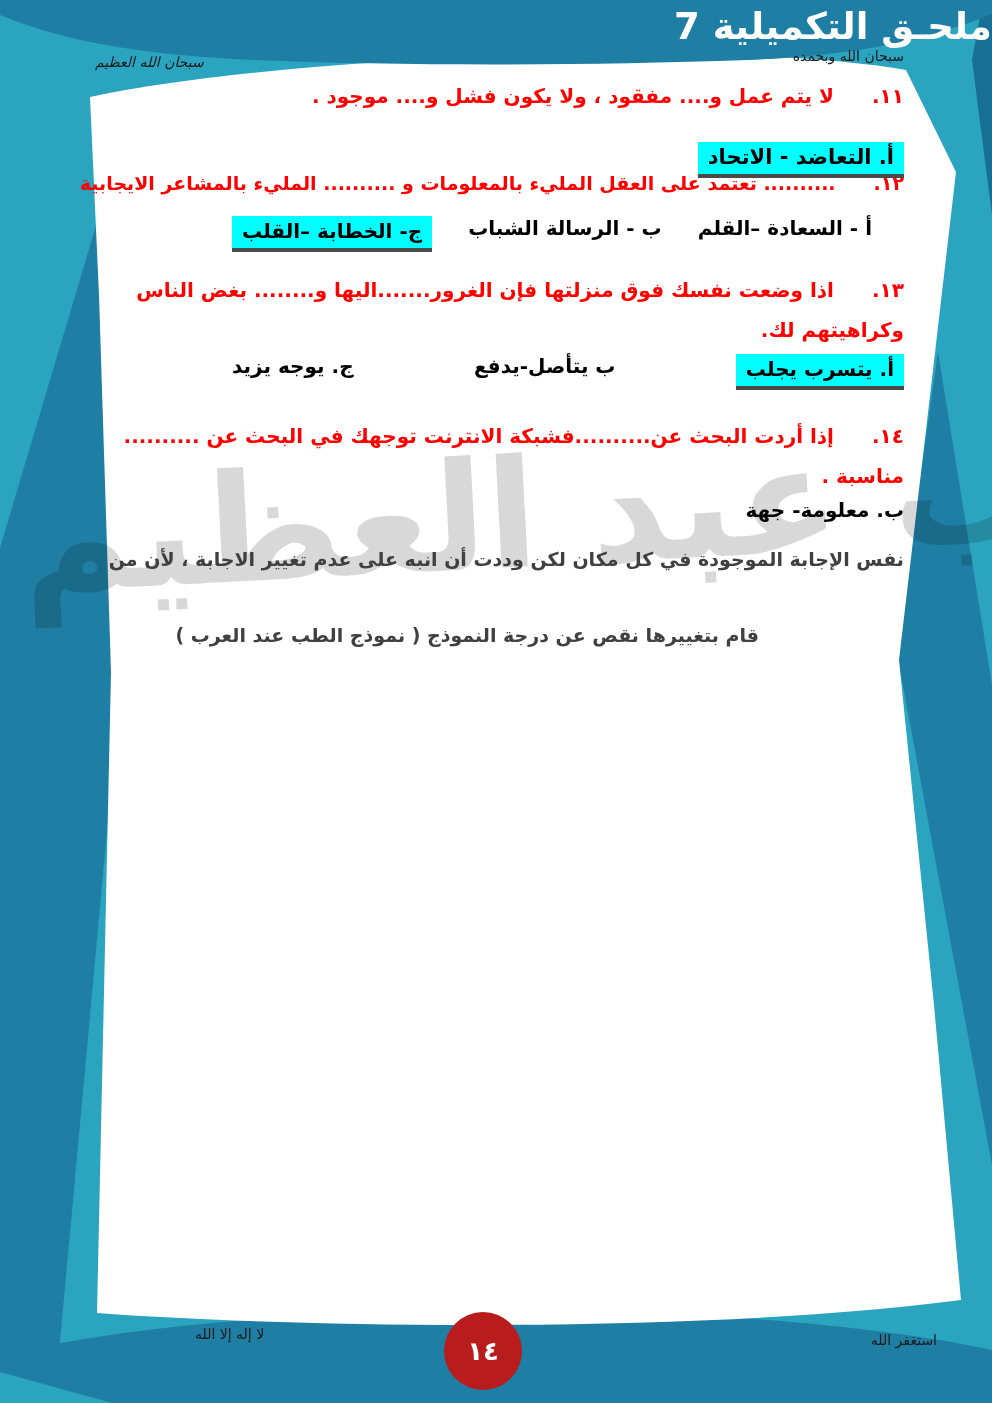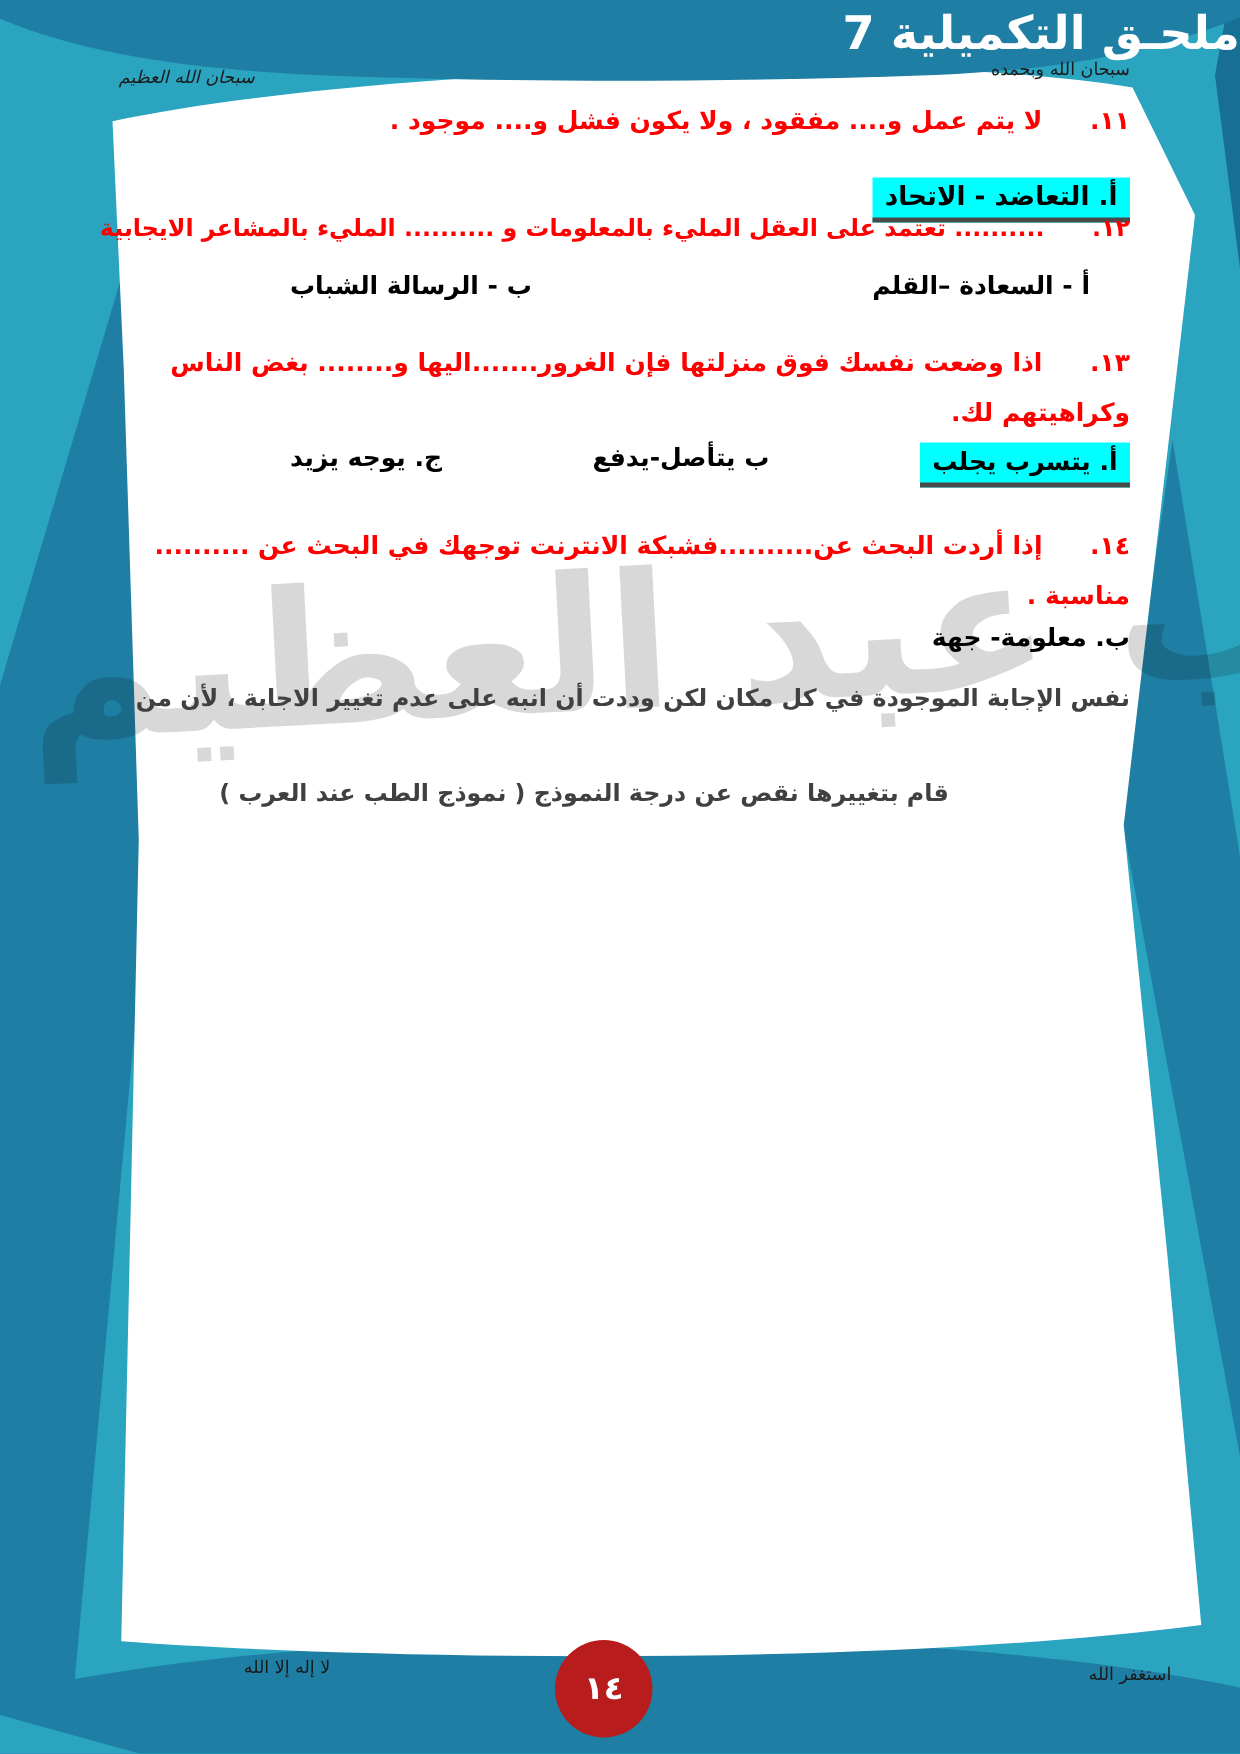--- a/index.html
+++ b/index.html
@@ -60,20 +60,21 @@
 <div class="abs answer-box" style="top:122px;right:88px;">
   <span class="hl">أ. التعاضد - الاتحاد</span>
 </div>
 
 <div class="abs qline" style="top:172px;right:88px;font-size:19px;">
   <span class="qnum">١٢.</span><span>.......... تعتمد على العقل المليء بالمعلومات و .......... المليء بالمشاعر الايجابية</span>
 </div>
 <div class="abs opt-row" style="top:216px;right:120px;left:232px;">
   <span>أ - السعادة –القلم</span>
   <span>ب - الرسالة الشباب</span>
+  <span class="hl">ج- الخطابة –القلب</span>
 </div>
 
 <div class="abs qline" style="top:278px;right:88px;">
   <span class="qnum">١٣.</span><span>اذا وضعت نفسك فوق منزلتها فإن الغرور.......اليها و........ بغض الناس</span>
 </div>
 <div class="abs qline" style="top:318px;right:88px;">
   <span>وكراهيتهم لك.</span>
 </div>
 <div class="abs opt-row" style="top:354px;right:88px;left:232px;">
   <span class="hl">أ. يتسرب   يجلب</span>

